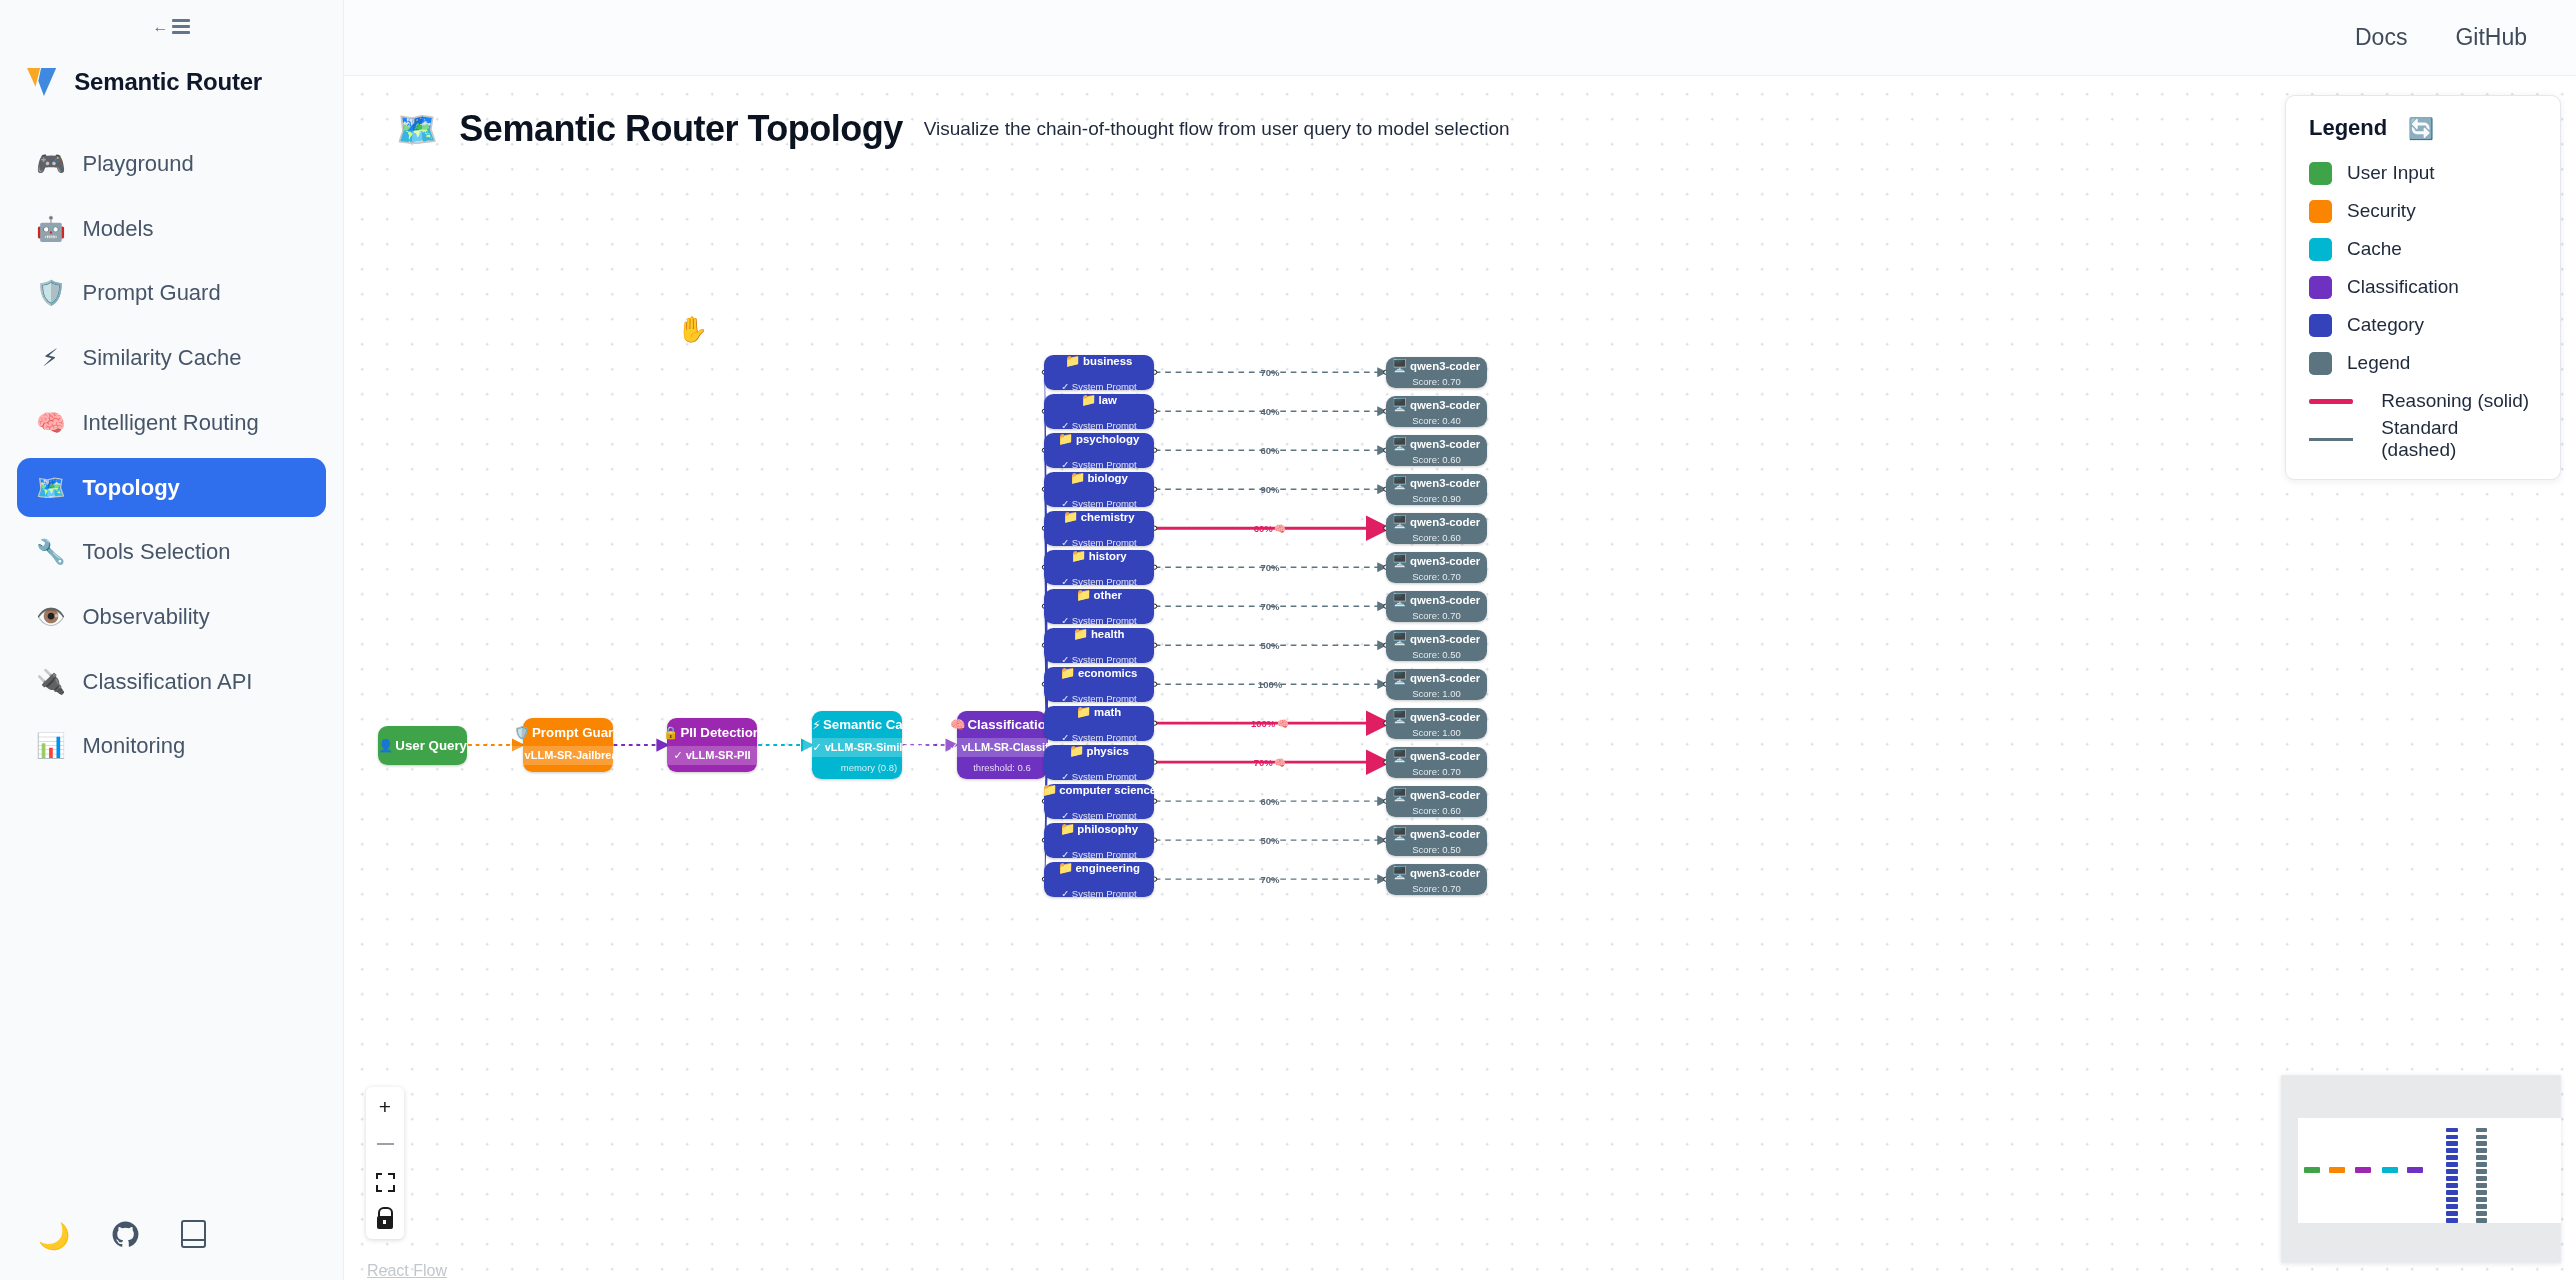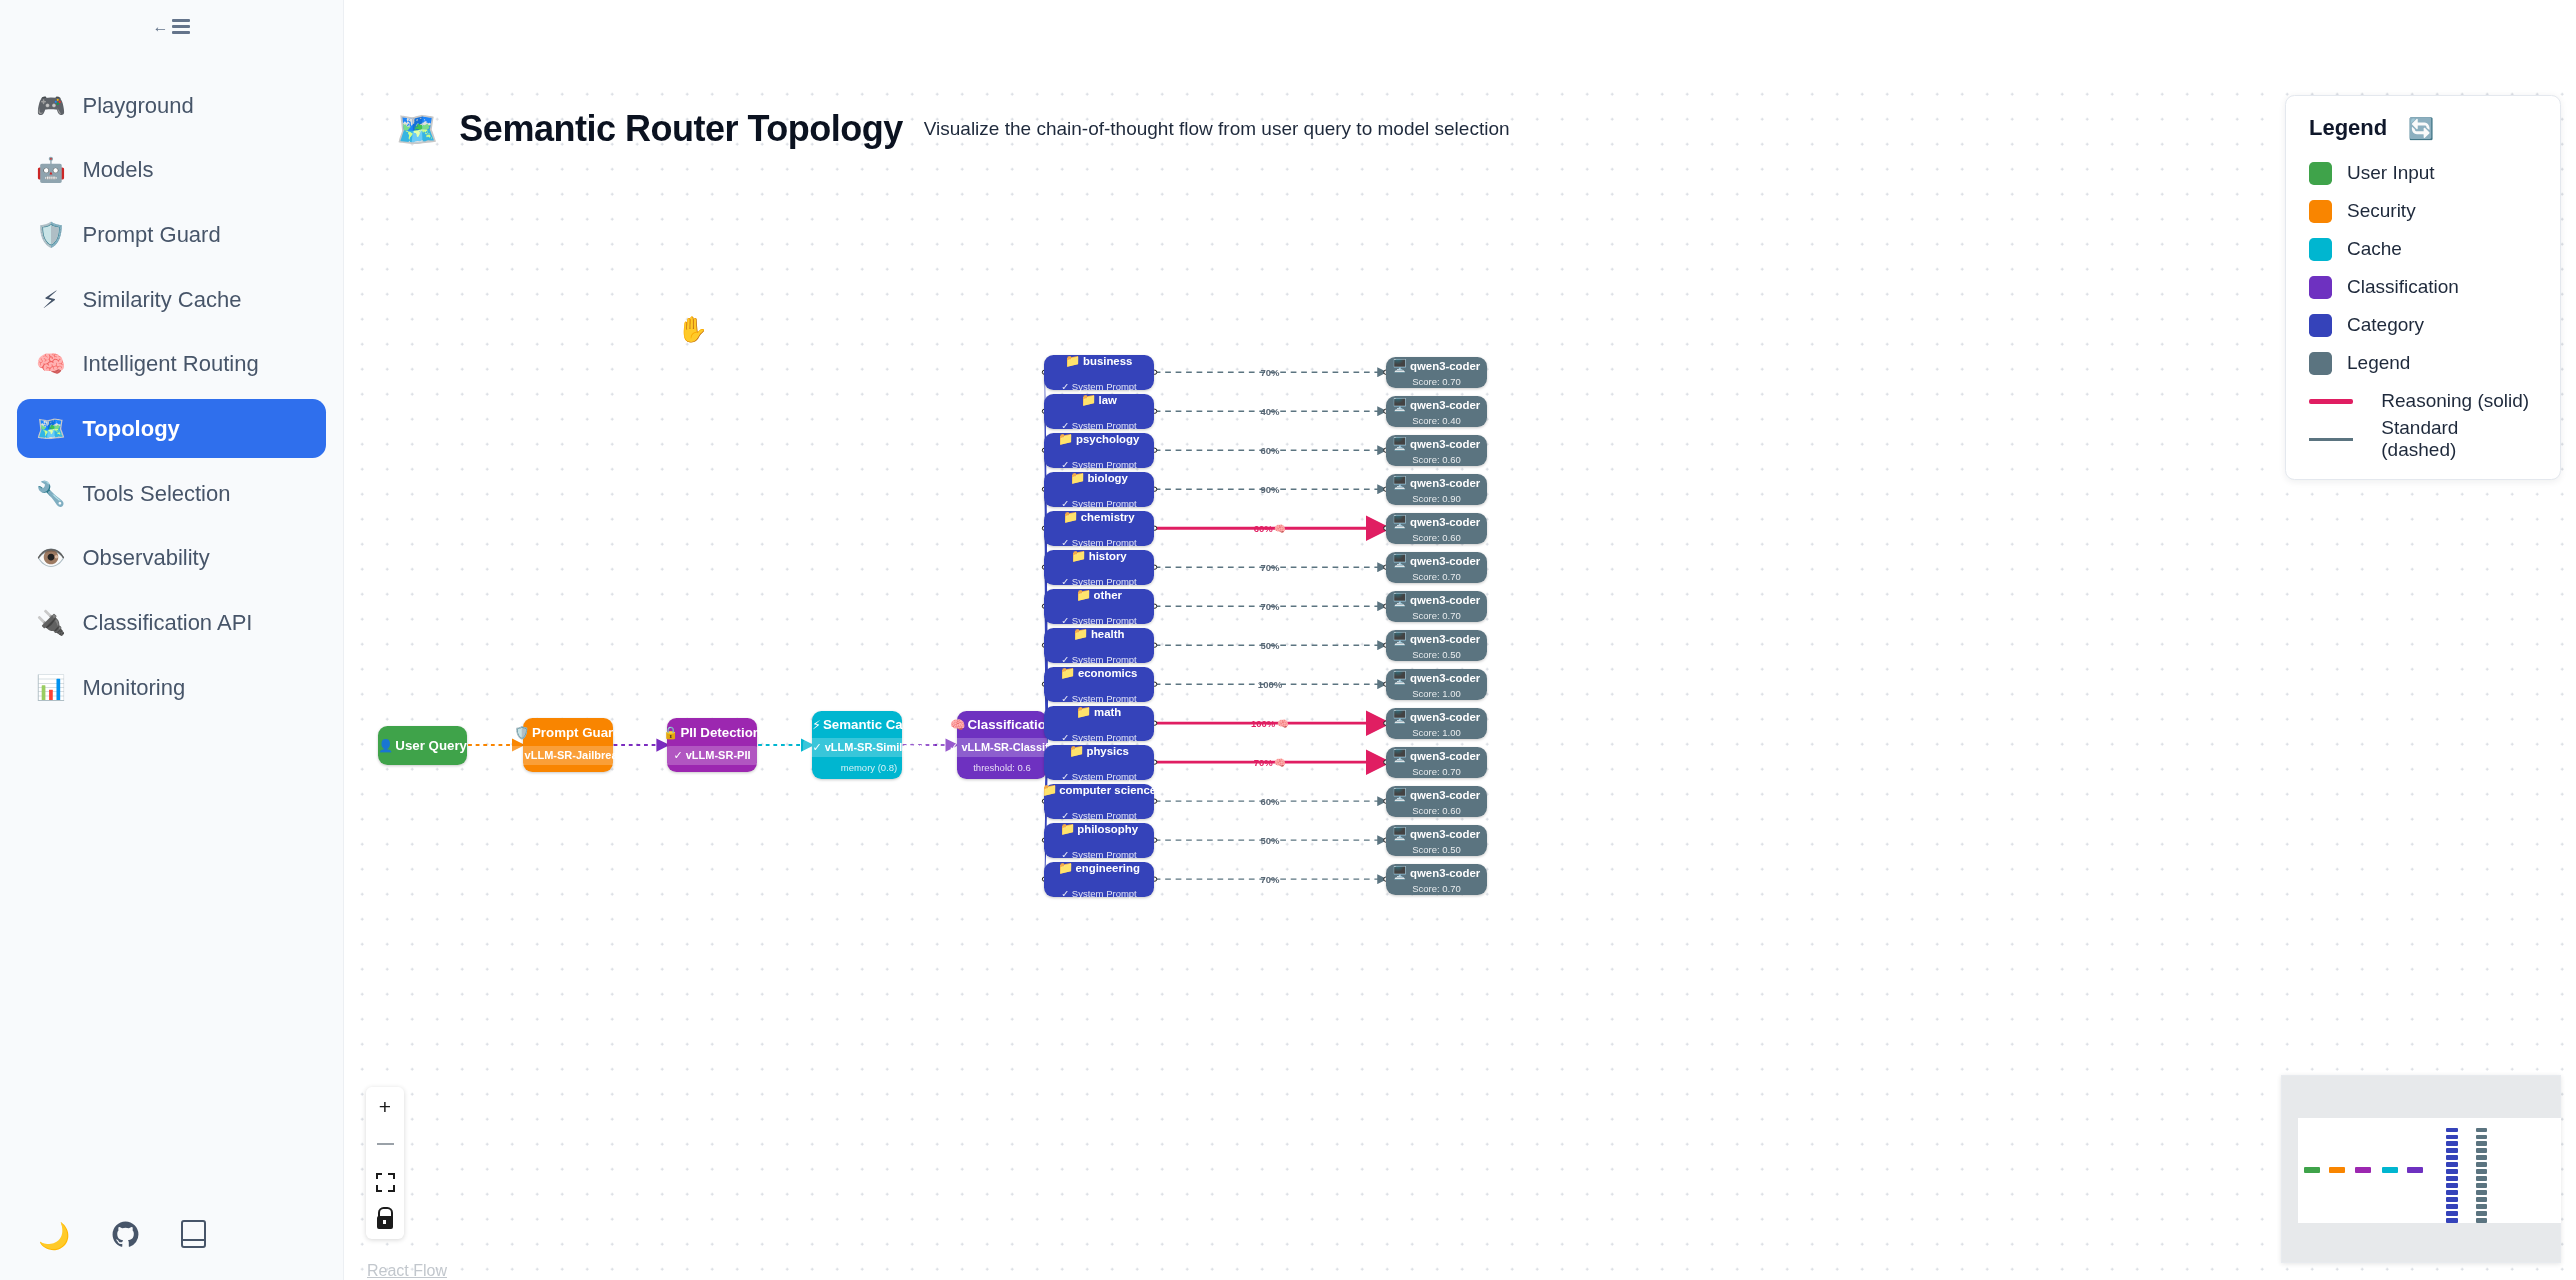--- a/index.html
+++ b/index.html
@@ -160,20 +160,29 @@
       <div class="collapse-btn">
         <span class="arrow">←</span>
         <span class="hamburger">
             <span></span>
             <span></span>
             <span></span>
           </span>
       </div>
     </div>
 
+    <div class="brand">
+      <span class="brand-logo">
+        <svg width="36" height="32" viewBox="0 0 38 34">
+          <path d="M2 2 L16 2 L11 22 Z" fill="#f9a825"></path>
+          <path d="M17 2 L33 2 L20 32 L14 16 Z" fill="#3f8ae0"></path>
+        </svg>
+      </span>
+      <span class="brand-title">Semantic Router</span>
+    </div>
 
     <nav class="nav" id="nav">
         <div class="nav-item">
           <span class="ico">🎮</span>
           <span>Playground</span>
         </div>
         <div class="nav-item">
           <span class="ico">🤖</span>
           <span>Models</span>
         </div>
@@ -217,20 +226,24 @@
         <svg width="27" height="27" viewBox="0 0 24 24" fill="#475569">
             <path d="M12 .5A11.5 11.5 0 0 0 .5 12c0 5.08 3.29 9.39 7.86 10.91.57.1.78-.25.78-.55v-2.1c-3.2.7-3.88-1.37-3.88-1.37-.53-1.34-1.29-1.7-1.29-1.7-1.05-.72.08-.7.08-.7 1.16.08 1.77 1.2 1.77 1.2 1.03 1.77 2.7 1.26 3.36.96.1-.75.4-1.26.73-1.55-2.56-.29-5.25-1.28-5.25-5.7 0-1.26.45-2.29 1.19-3.1-.12-.29-.52-1.46.11-3.05 0 0 .97-.31 3.18 1.18a11 11 0 0 1 5.8 0c2.2-1.49 3.17-1.18 3.17-1.18.63 1.59.23 2.76.12 3.05.74.81 1.18 1.84 1.18 3.1 0 4.43-2.69 5.4-5.26 5.69.41.36.78 1.06.78 2.14v3.17c0 .3.21.66.79.55A11.5 11.5 0 0 0 23.5 12 11.5 11.5 0 0 0 12 .5z"></path>
           </svg>
       </span>
       <span class="fi"><span class="book-ico"></span></span>
     </div>
   </aside>
 
   <section class="main">
 
+    <div class="topbar">
+      <a>Docs</a>
+      <a>GitHub</a>
+    </div>
 
     <div class="canvas">
 
       <div class="page-head">
         <span class="map-ico">🗺️</span>
         <h1 class="page-title">Semantic Router Topology</h1>
         <span class="page-sub">Visualize the chain-of-thought flow from user query to model selection</span>
       </div>
 
       <svg class="flow-svg" id="edges" viewBox="0 0 2346 1266" width="2232" height="1204">

